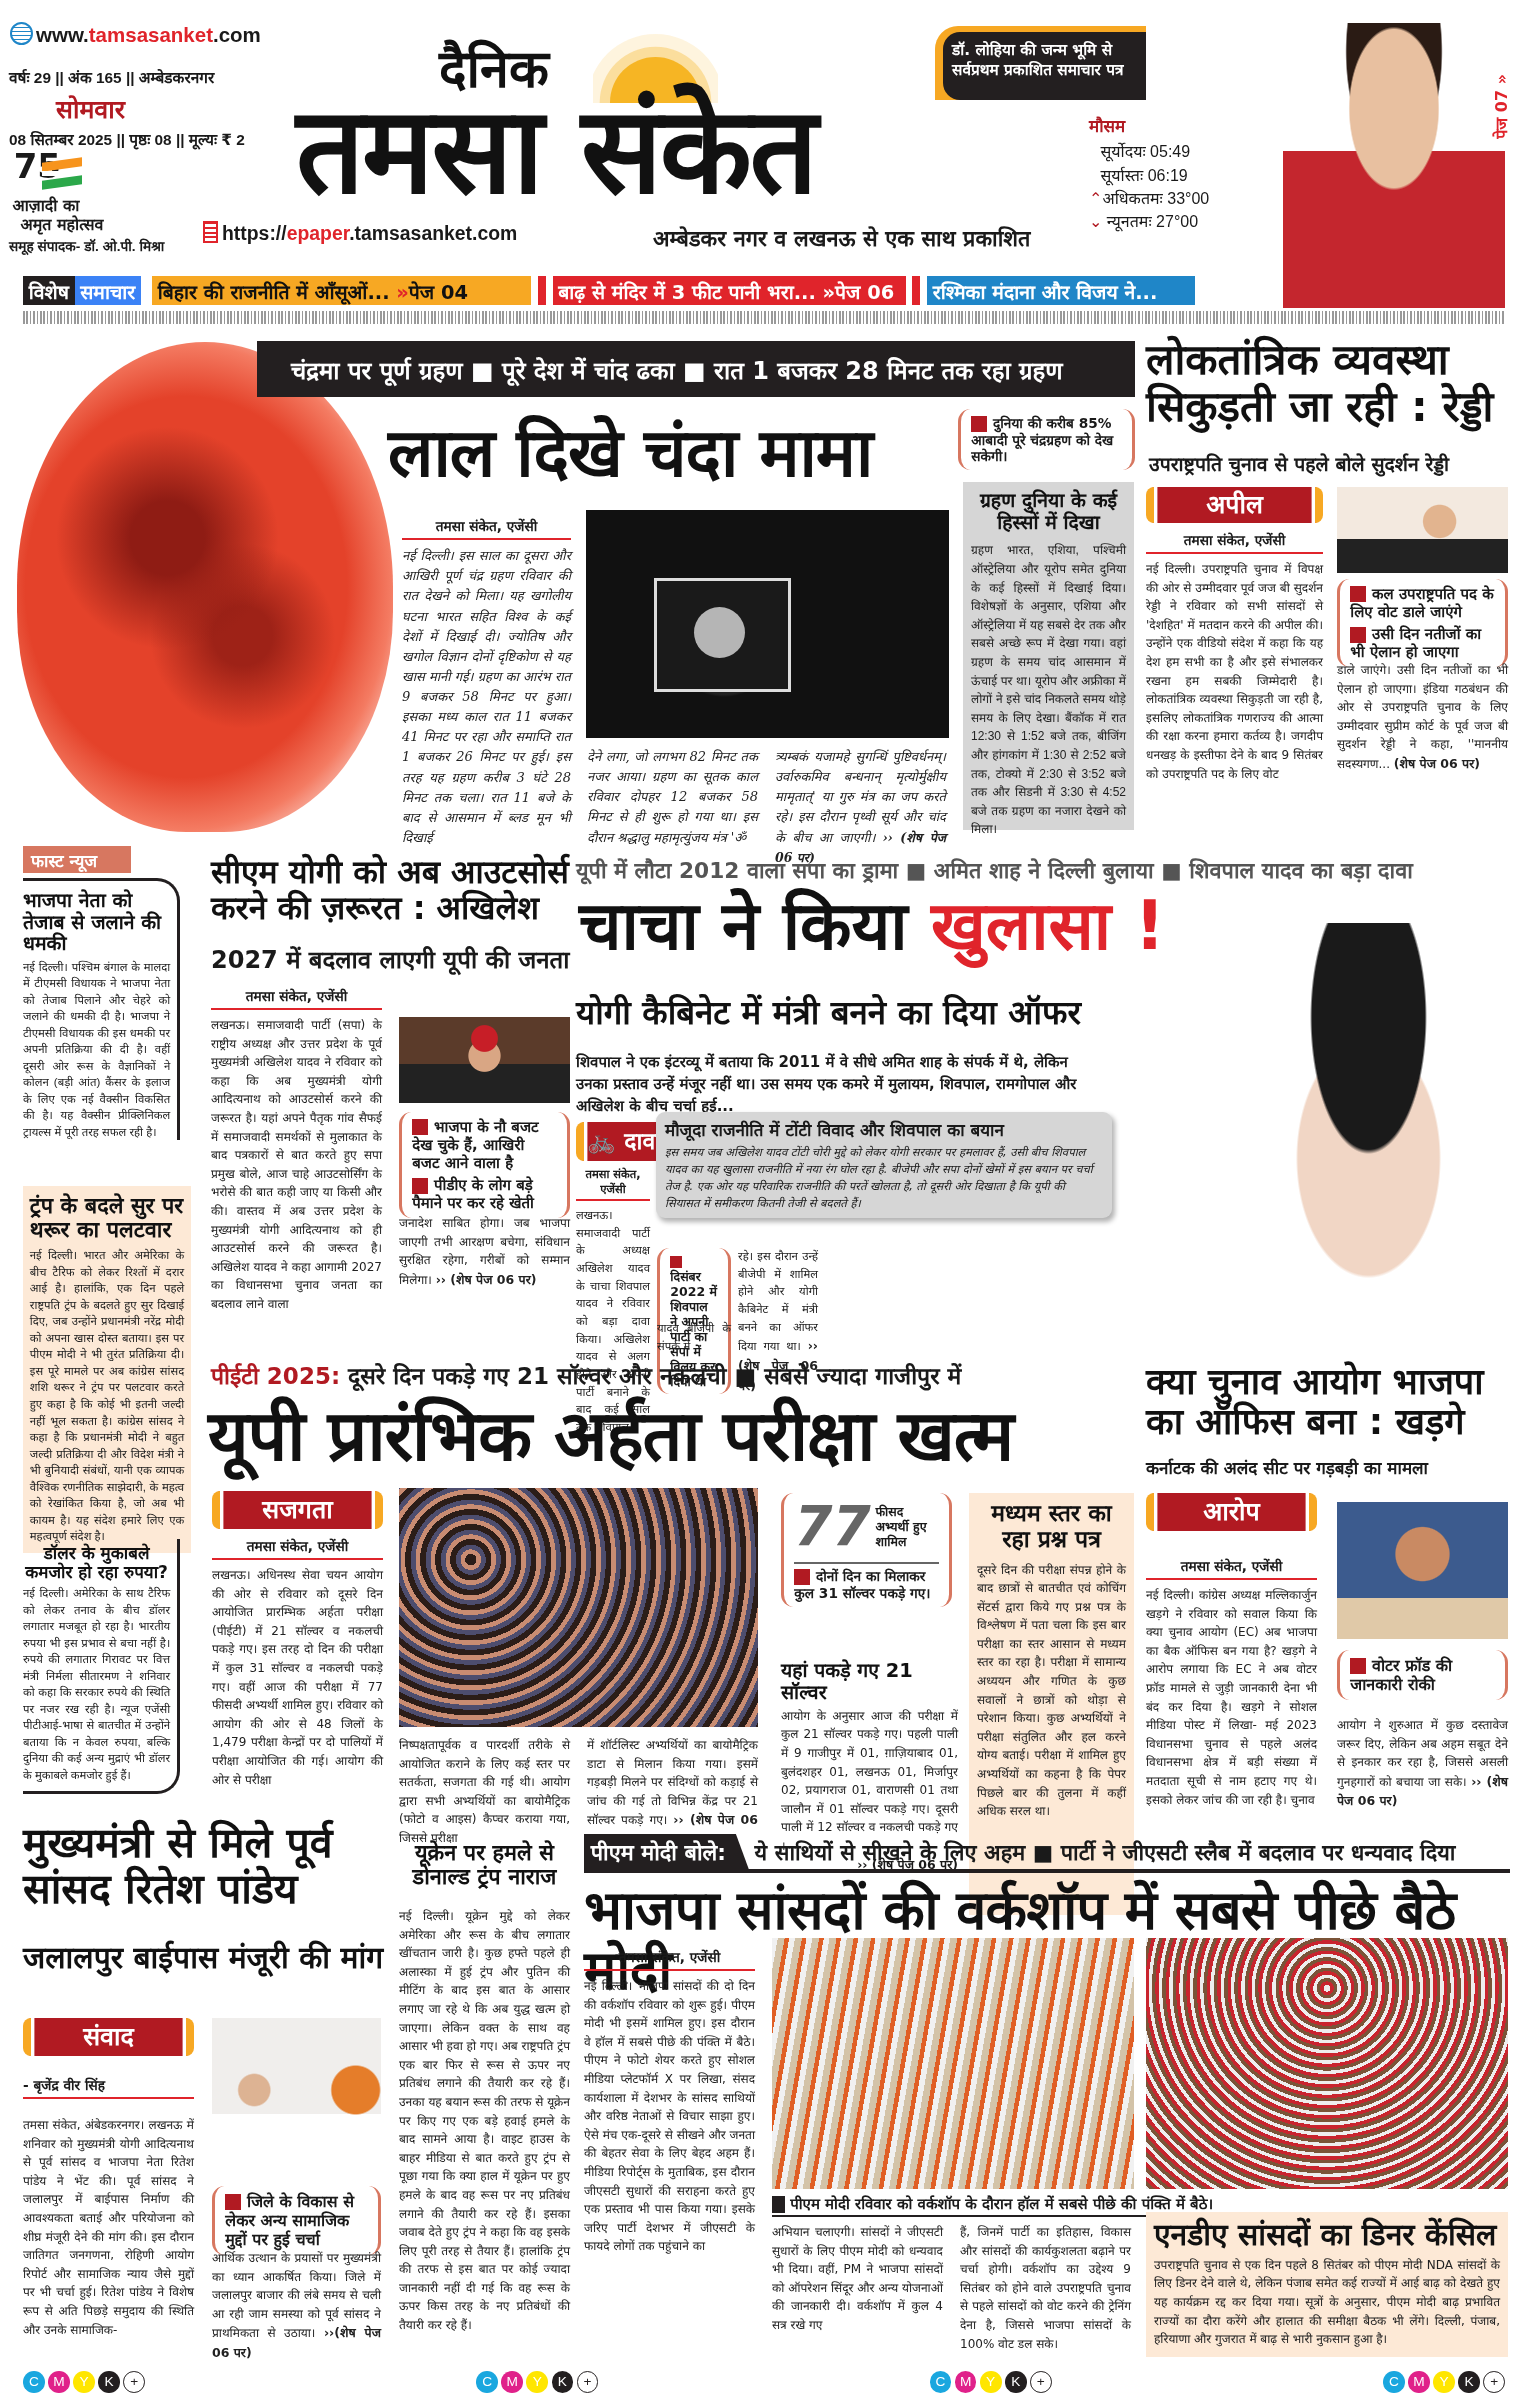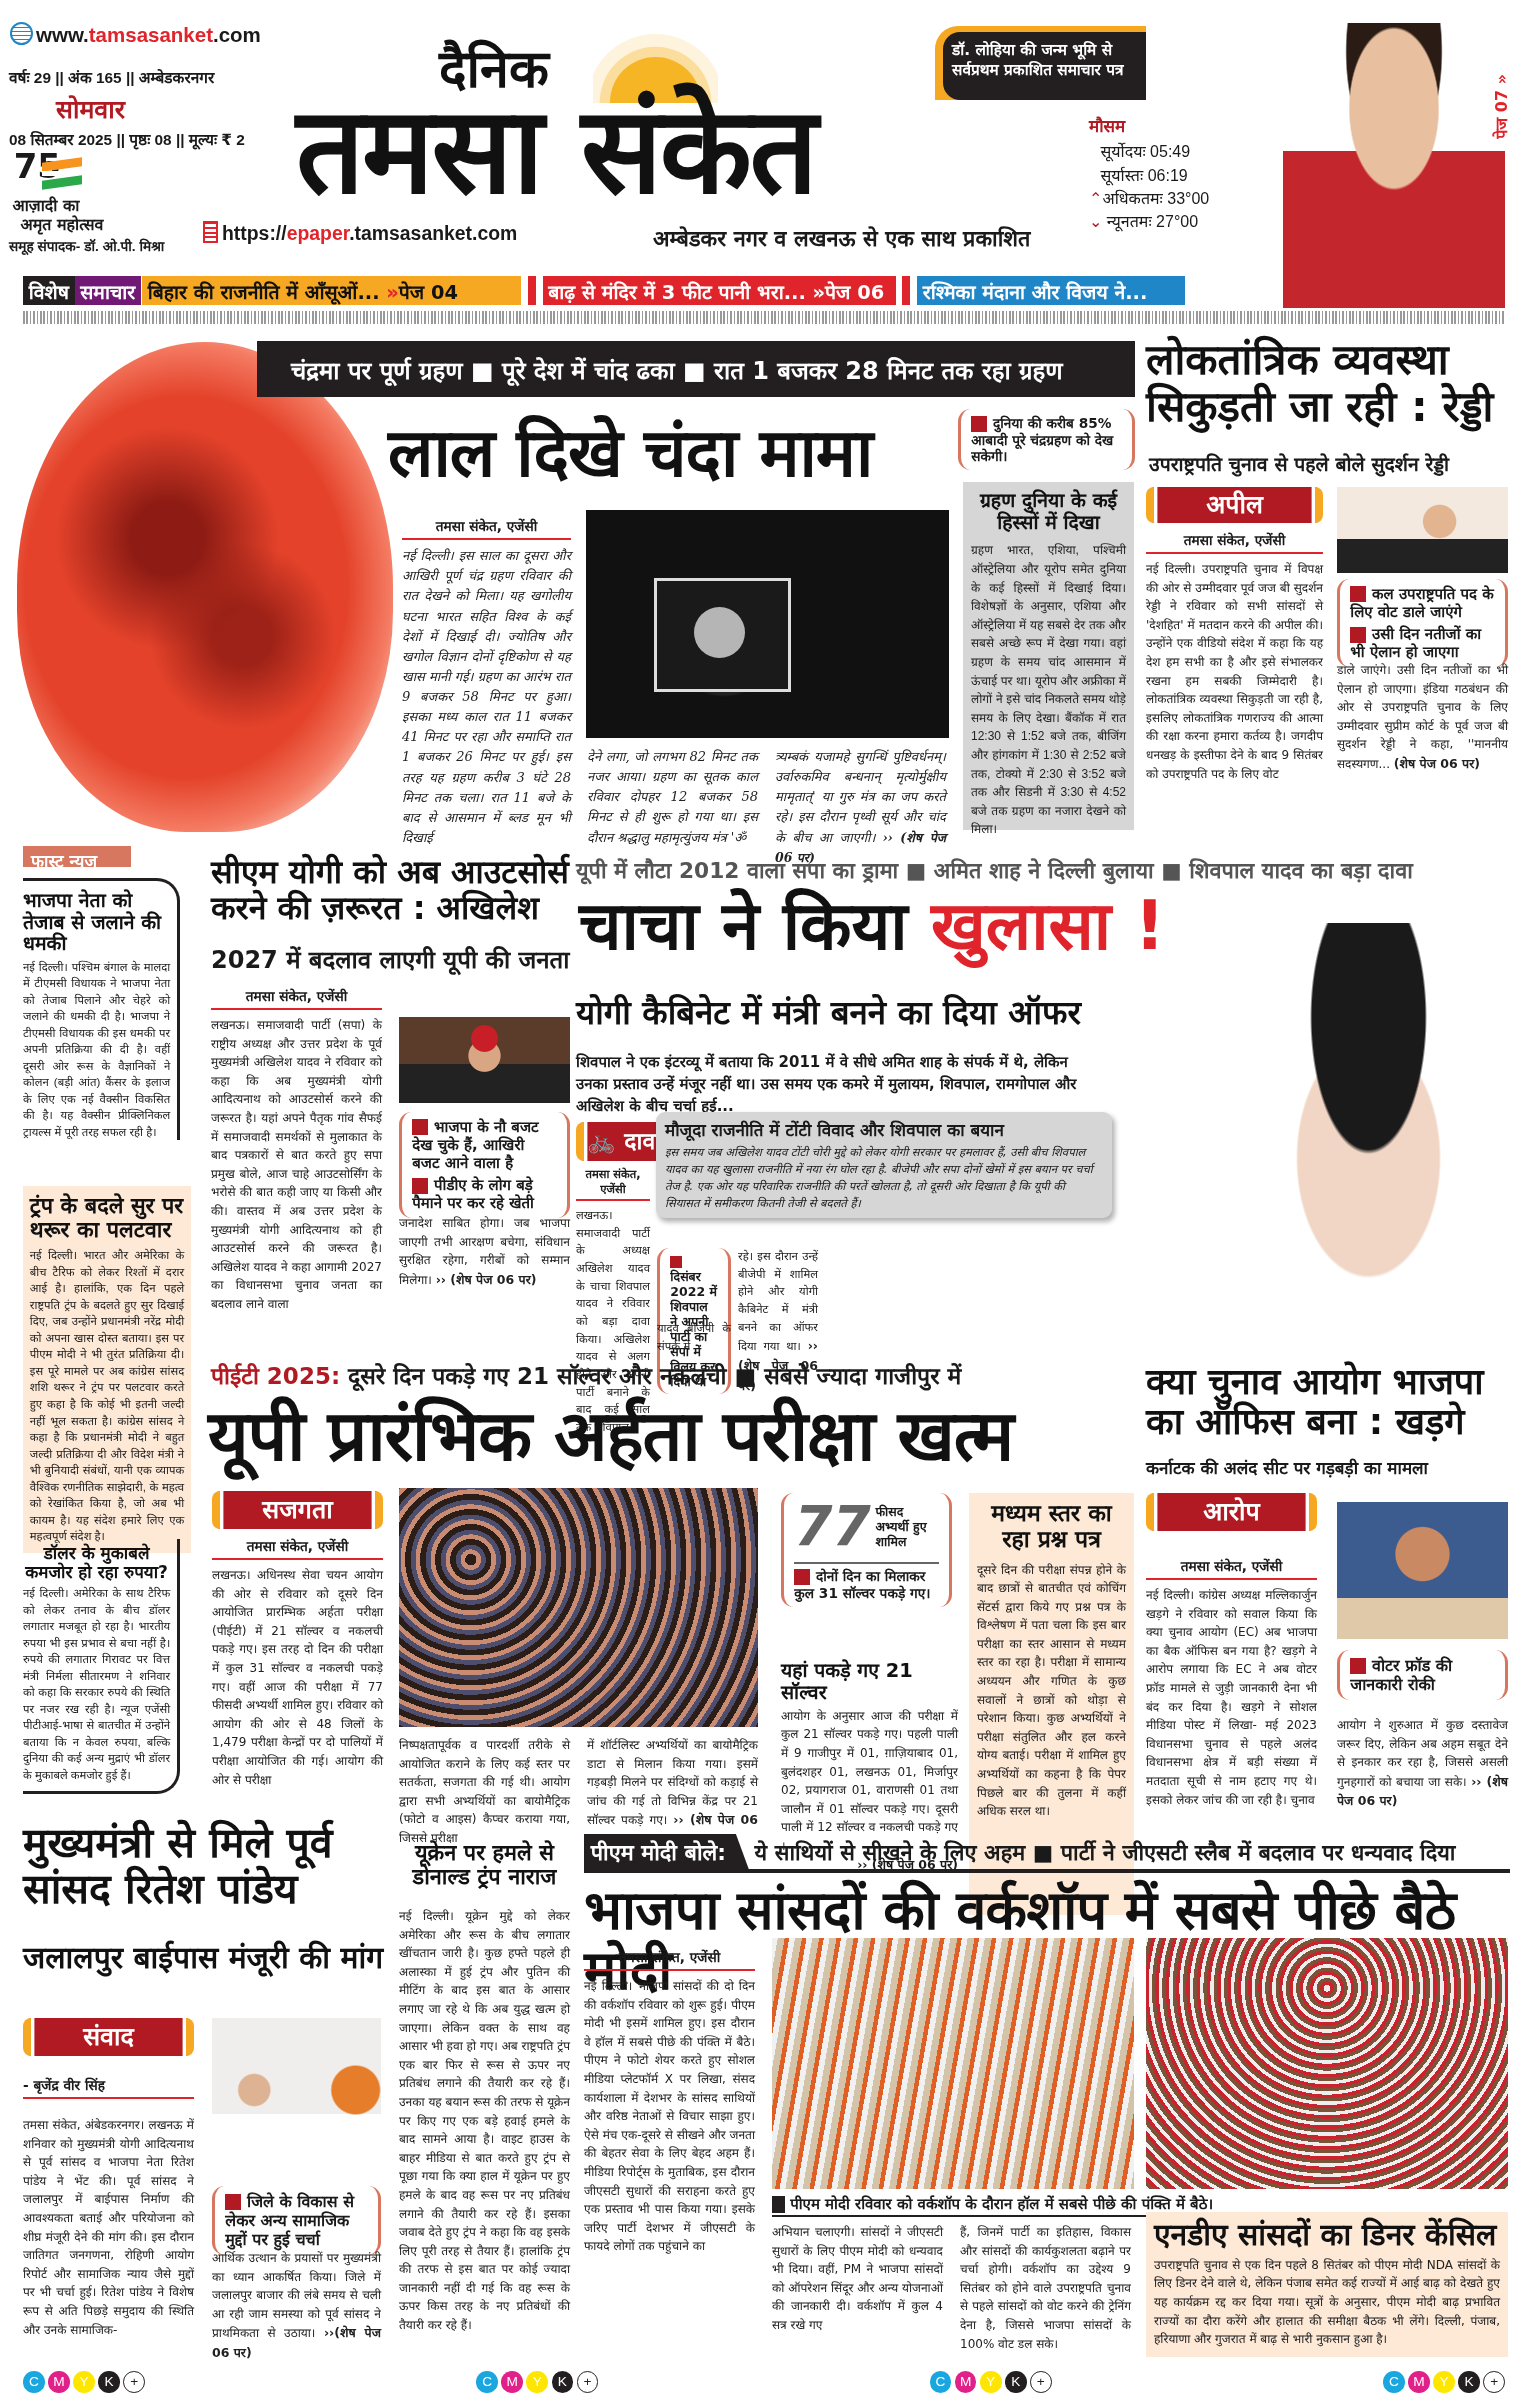--- a/index.html
+++ b/index.html
@@ -70,21 +70,21 @@
   </div>
 
   <div class="abs photo" style="left:1283px;top:23px;width:222px;height:285px;background:radial-gradient(ellipse at 50% 30%,#e8c0a0 0 28%,transparent 29%),radial-gradient(ellipse at 50% 10%,#2a1b14 0 30%,transparent 31%),linear-gradient(180deg,#fff 0 45%,#c4262e 45% 100%)"></div>
   <div class="abs" style="left:1491px;top:74px;width:17px;color:#e0242b;font-weight:bold;font-size:16px;writing-mode:vertical-rl;transform:rotate(180deg)">
     <span>पेज 07</span> <span>»</span>
   </div>
 </div>
 
 <div class="abs" style="left:23px;top:276px;width:1288px;height:28.5px;display:flex;gap:0;font-size:19.4px;font-weight:bold">
   <div style="background:#231f20;color:#fff;padding:2.3px 5.7px">विशेष</div>
-  <div style="background:#701a75;color:#fff;padding:2.3px 5.7px;margin-right:1px">समाचार</div>
+  <div style="background:#3b82f6;color:#fff;padding:2.3px 5.7px;margin-right:11px">समाचार</div>
   <div style="background:#f7a823;color:#111;padding:2.3px 5.7px;width:379px">
     <span>बिहार की राजनीति में आँसूओं...</span>
     <span style="color:#e0242b">»</span><span>पेज 04</span>
   </div>
   <div style="width:8px;background:#e0242b;margin:0 6.8px"></div>
   <div style="background:#e0242b;color:#fff;padding:2.3px 5.7px;width:353px">
     <span>बाढ़ से मंदिर में 3 फीट पानी भरा...</span>
     <span>»</span><span>पेज 06</span>
   </div>
   <div style="width:8px;background:#e0242b;margin:0 6.8px"></div>
@@ -128,21 +128,21 @@
 </div>
 <div class="abs photo" style="left:1337px;top:487px;width:171px;height:86px;background:radial-gradient(circle at 60% 40%,#e2b48f 0 14%,transparent 15%),linear-gradient(180deg,#f3e9df 0 60%,#222 60%)"></div>
 <div class="abs bullet-box" style="left:1337px;top:579px;width:171px;font-size:15px">
   <div><span class="sq"></span><span>कल उपराष्ट्रपति पद के लिए वोट डाले जाएंगे</span></div>
   <div style="margin-top:4.6px"><span class="sq"></span><span>उसी दिन नतीजों का भी ऐलान हो जाएगा</span></div>
 </div>
 <div class="abs body" style="left:1337px;top:661px;width:171px;font-size:12px">
   <span>डाले जाएंगे। उसी दिन नतीजों का भी ऐलान हो जाएगा। इंडिया गठबंधन की ओर से उपराष्ट्रपति चुनाव के लिए उम्मीदवार सुप्रीम कोर्ट के पूर्व जज बी सुदर्शन रेड्डी ने कहा, ''माननीय सदस्यगण...</span> <span class="more">(शेष पेज 06 पर)</span>
 </div>
 
-<div class="abs" style="left:23px;top:846px;width:108px;height:21px;background:#d77760;color:#fff;font-size:17px;font-weight:bold;padding:3.4px 8px">
+<div class="abs" style="left:23px;top:846px;width:108px;height:27px;background:#d77760;color:#fff;font-size:17px;font-weight:bold;padding:3.4px 8px">
   <span>फास्ट न्यूज</span>
 </div>
 <div class="abs" style="left:23px;top:878px;width:157px;border-top:3.4px solid #231f20;border-right:3.4px solid #231f20;border-radius:0 23px 0 0;padding:9px 6.8px 0 0">
   <div class="hd" style="font-size:19.4px;margin-bottom:3.4px">भाजपा नेता को तेजाब से जलाने की धमकी</div>
   <div class="body cond" style="font-size:11.4px;line-height:1.45">नई दिल्ली। पश्चिम बंगाल के मालदा में टीएमसी विधायक ने भाजपा नेता को तेजाब पिलाने और चेहरे को जलाने की धमकी दी है। भाजपा ने टीएमसी विधायक की इस धमकी पर अपनी प्रतिक्रिया की दी है। वहीं दूसरी ओर रूस के वैज्ञानिकों ने कोलन (बड़ी आंत) कैंसर के इलाज के लिए एक नई वैक्सीन विकसित की है। यह वैक्सीन प्रीक्लिनिकल ट्रायल्स में पूरी तरह सफल रही है।</div>
 </div>
 <div class="abs" style="left:23px;top:1186px;width:168px;background:#fde9d6;padding:8px 6.8px">
   <div class="hd" style="font-size:21.7px;margin-bottom:4.6px">ट्रंप के बदले सुर पर थरूर का पलटवार</div>
   <div class="body cond" style="font-size:11.4px;line-height:1.45">नई दिल्ली। भारत और अमेरिका के बीच टैरिफ को लेकर रिश्तों में दरार आई है। हालांकि, एक दिन पहले राष्ट्रपति ट्रंप के बदलते हुए सुर दिखाई दिए, जब उन्होंने प्रधानमंत्री नरेंद्र मोदी को अपना खास दोस्त बताया। इस पर पीएम मोदी ने भी तुरंत प्रतिक्रिया दी। इस पूरे मामले पर अब कांग्रेस सांसद शशि थरूर ने ट्रंप पर पलटवार करते हुए कहा है कि कोई भी इतनी जल्दी नहीं भूल सकता है। कांग्रेस सांसद ने कहा है कि प्रधानमंत्री मोदी ने बहुत जल्दी प्रतिक्रिया दी और विदेश मंत्री ने भी बुनियादी संबंधों, यानी एक व्यापक वैश्विक रणनीतिक साझेदारी, के महत्व को रेखांकित किया है, जो अब भी कायम है। यह संदेश हमारे लिए एक महत्वपूर्ण संदेश है।</div>
 </div>

